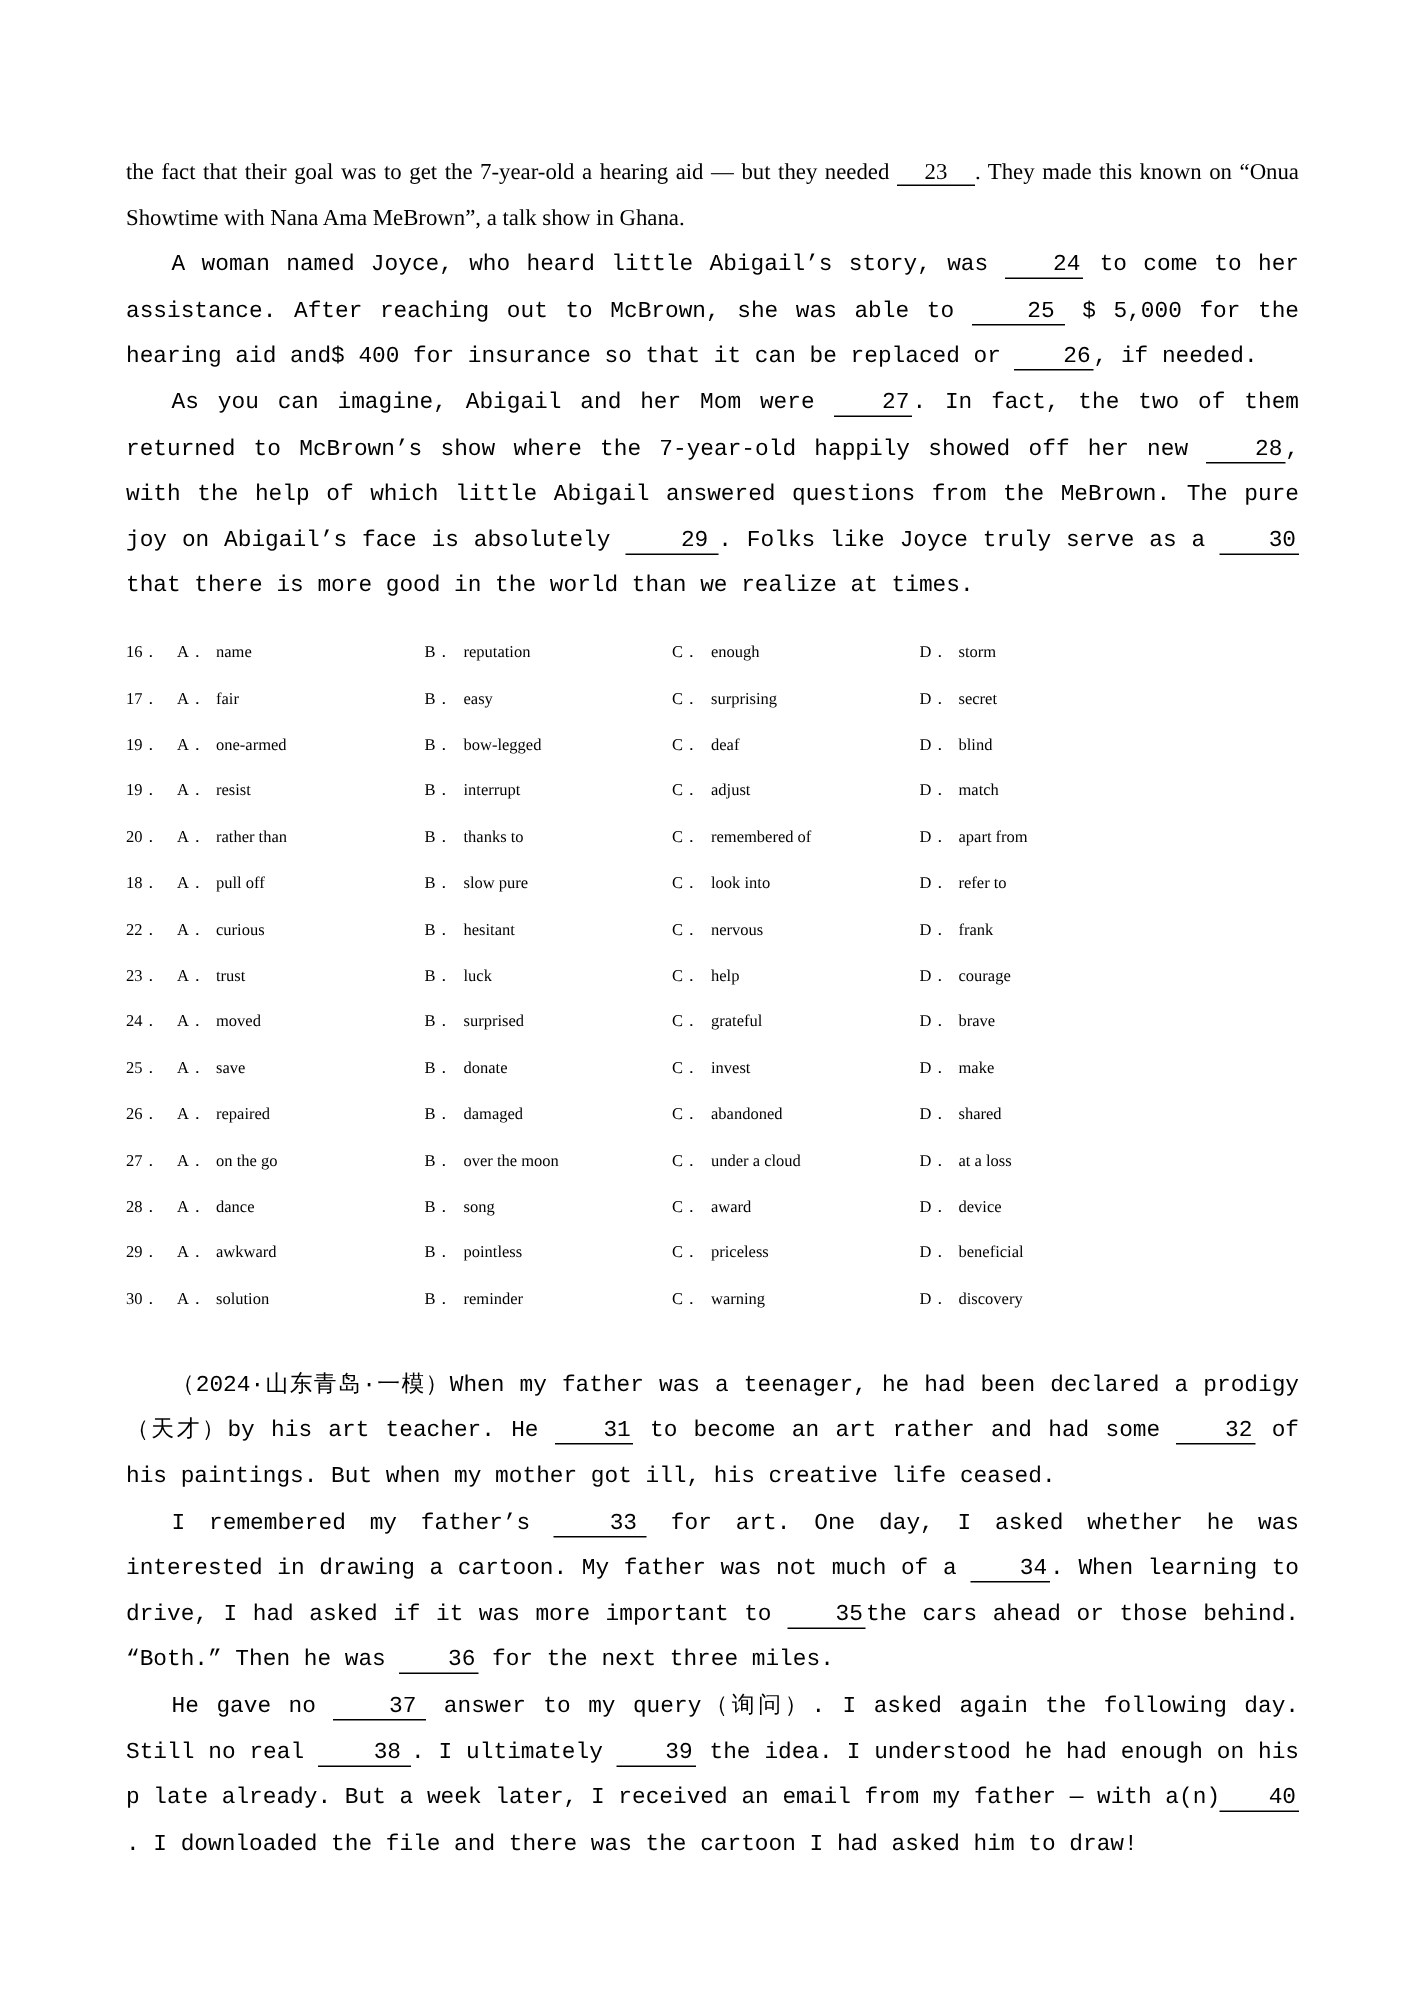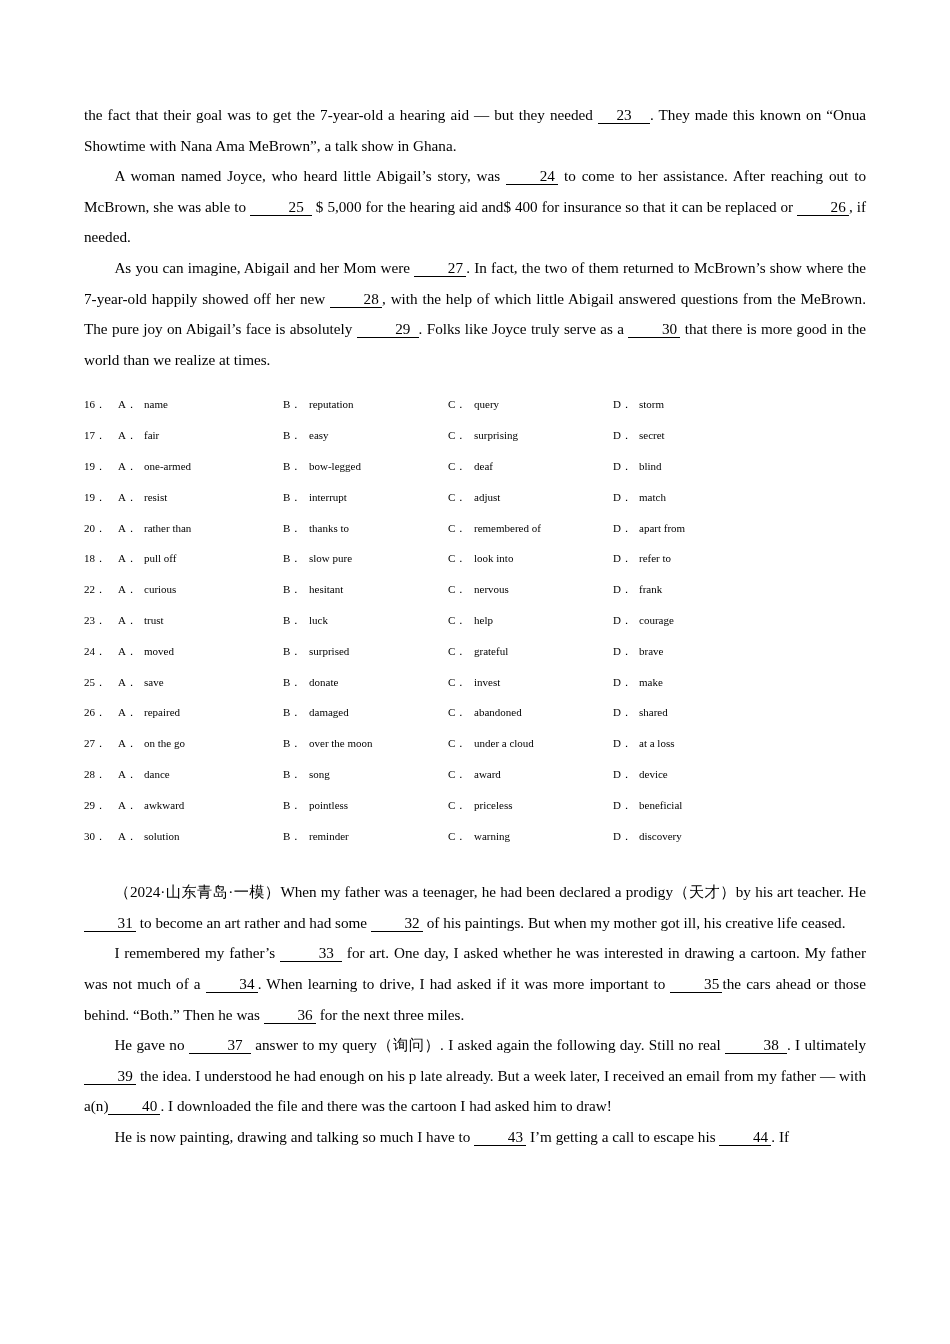--- a/index.html
+++ b/index.html
@@ -20,20 +20,21 @@
   }
   .para {
     font-size: 15.2px;
     line-height: 30.6px;
     text-align: justify;
     text-justify: inter-word;
     margin: 0;
   }
   .para.indent {
     text-indent: 2em;
+    font-family: Liberation Mono, monospace;
   }
   .blank {
     display: inline-block;
     border-bottom: 1px solid #000;
     text-align: center;
     vertical-align: baseline;
     line-height: 1.05;
     padding: 0 2px;
   }
   .blank.w-md { min-width: 48px; }
@@ -85,21 +86,21 @@
         <span class="opt-cell first">
           <span class="opt-letter">A．</span>
           <span class="opt-text">name</span>
         </span>
         <span class="opt-cell">
           <span class="opt-letter">B．</span>
           <span class="opt-text">reputation</span>
         </span>
         <span class="opt-cell">
           <span class="opt-letter">C．</span>
-          <span class="opt-text">query</span>
+          <span class="opt-text">enough</span>
         </span>
         <span class="opt-cell">
           <span class="opt-letter">D．</span>
           <span class="opt-text">storm</span>
         </span>
       </div>
       <div class="opt-row">
         <span class="opt-num">17．</span>
         <span class="opt-cell first">
           <span class="opt-letter">A．</span>
@@ -364,16 +365,15 @@
           <span class="opt-letter">D．</span>
           <span class="opt-text">discovery</span>
         </span>
       </div>
     </div>
 
   <div class="second-passage" id="p2-body">
       <p class="para indent"><span>（2024·山东青岛·一模）When my father was a teenager, he had been declared a prodigy（天才）by his art teacher. He </span><span class="blank w-md">31</span><span> to become an art rather and had some </span><span class="blank w-md">32</span><span> of his paintings. But when my mother got ill, his creative life ceased.</span></p>
       <p class="para indent"><span>I remembered my father’s </span><span class="blank w-lg">33</span><span> for art. One day, I asked whether he was interested in drawing a cartoon. My father was not much of a </span><span class="blank w-md">34</span><span>. When learning to drive, I had asked if it was more important to </span><span class="blank w-md">35</span><span>the cars ahead or those behind. “Both.” Then he was </span><span class="blank w-md">36</span><span> for the next three miles.</span></p>
       <p class="para indent"><span>He gave no </span><span class="blank w-lg">37</span><span> answer to my query（询问）. I asked again the following day. Still no real </span><span class="blank w-lg">38</span><span>. I ultimately </span><span class="blank w-md">39</span><span> the idea. I understood he had enough on his p late already. But a week later, I received an email from my father — with a(n)</span><span class="blank w-md">40</span><span>. I downloaded the file and there was the cartoon I had asked him to draw!</span></p>
-      <p class="para indent"><span>He is now painting, drawing and talking so much I have to </span><span class="blank w-md">43</span><span> I’m getting a call to escape his </span><span class="blank w-md">44</span><span>. If</span></p>
     </div>
 
 </div>
 
 </body></html>

